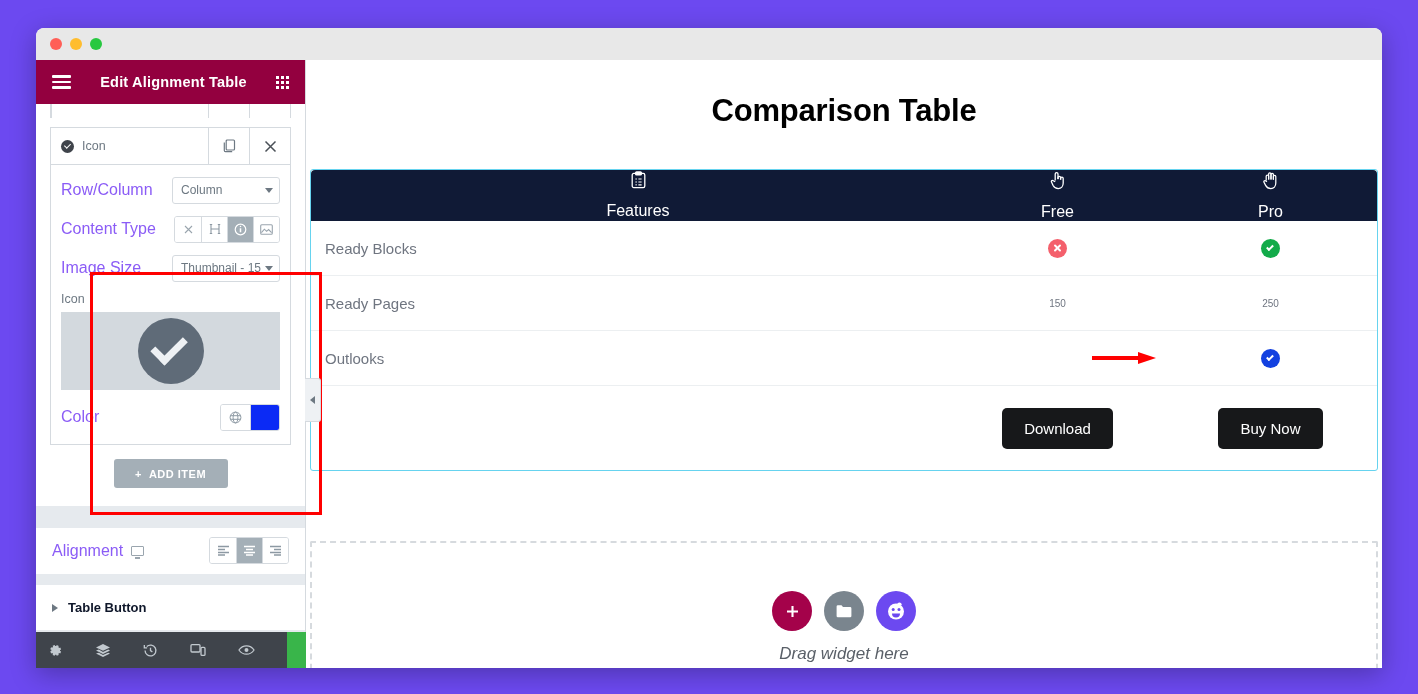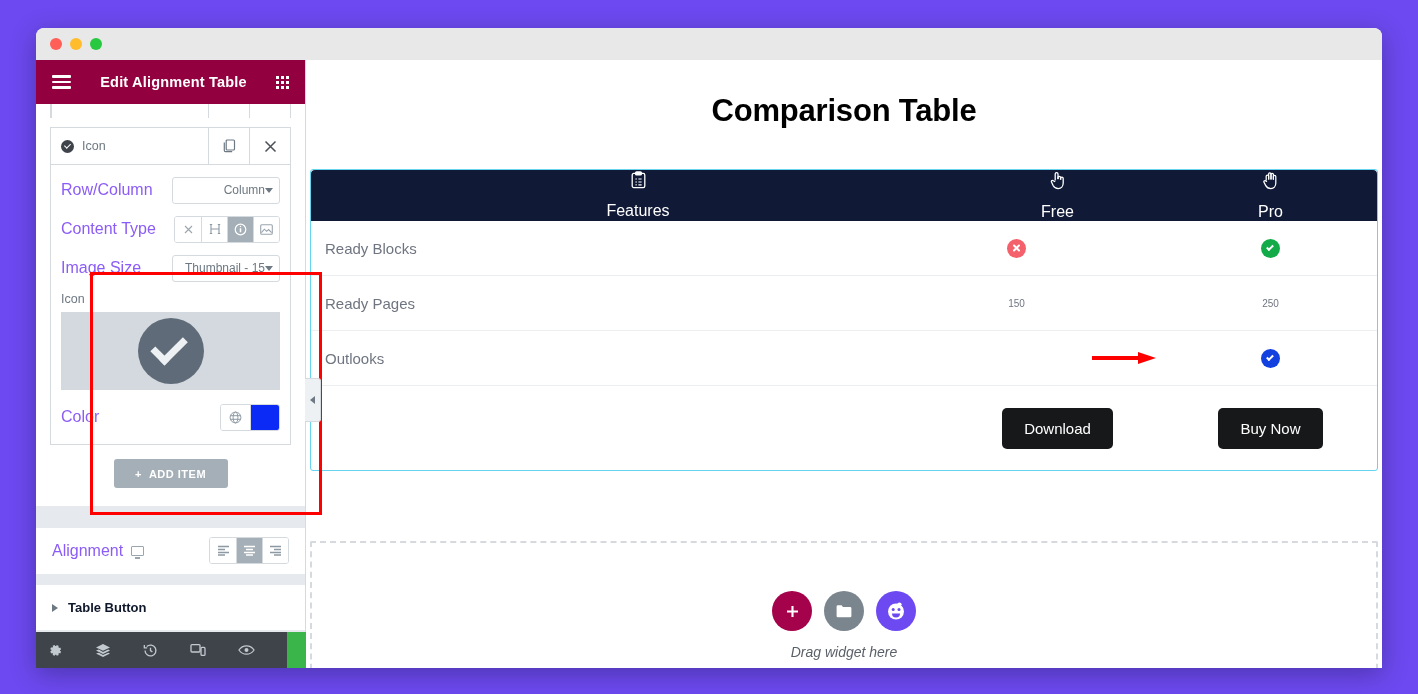--- a/index.html
+++ b/index.html
@@ -94,21 +94,21 @@
     background: #fff;
   }
   .ctrl {
     display: flex; align-items: center; justify-content: space-between;
     min-height: 30px; margin-bottom: 9px;
   }
   .ctrl-label { font-size: 16px; color: #8b5cf6; }
   .select {
     width: 108px; height: 27px; border: 1px solid #d5dadf; border-radius: 3px;
     font-size: 12px; color: #6d7882; display: flex; align-items: center;
-    padding: 0 6px 0 8px; justify-content: flex-end; cursor: pointer;
+    padding: 0 6px 0 8px; justify-content: space-between; cursor: pointer;
     background: #fff;
   }
   .caret { border-left: 4px solid transparent; border-right: 4px solid transparent;
            border-top: 5px solid #6d7882; }
 
   .seg { display: flex; border: 1px solid #d5dadf; border-radius: 3px; overflow: hidden; }
   .seg > div {
     width: 26px; height: 25px; display: flex; align-items: center; justify-content: center;
     border-left: 1px solid #d5dadf; cursor: pointer; background: #fff; color: #9aa5ae;
     font-size: 12px;
@@ -210,21 +210,21 @@
     border-radius: 3px; overflow: hidden; background: #fff;
   }
   .thead {
     background: #101a36; color: #fff; display: flex; height: 51px;
     align-items: center; border-radius: 4px 4px 0 0;
   }
   .th { display: flex; align-items: center; gap: 9px; font-size: 16px; flex-direction: column; }
   .th.features { flex: 1; padding-left: 14px; }
   .th.col { width: 213px; justify-content: center; }
 
-  .trow { display: flex; align-items: center; height: 55px; border-bottom: 1px solid #eceff1; gap: 41px; }
+  .trow { display: flex; align-items: center; height: 55px; border-bottom: 1px solid #eceff1; }
   .trow:last-of-type { border-bottom: none; }
   .td-feature { flex: 1; padding-left: 14px; font-size: 15px; color: #6f7580; }
   .td-col { width: 213px; display: flex; align-items: center; justify-content: center;
             font-size: 10px; color: #6f7580; position: relative; }
 
   .circ { width: 19px; height: 19px; border-radius: 50%; display: flex;
           align-items: center; justify-content: center; }
   .circ.red { background: #f4606c; }
   .circ.green { background: #13ab4a; }
   .circ.blue { background: #1341e0; }
@@ -255,21 +255,21 @@
     position: absolute; left: 4px; right: 4px; top: 481px; height: 180px;
     border: 2px dashed #d6dade; border-radius: 2px;
     display: flex; flex-direction: column; align-items: center; padding-top: 48px;
   }
   .dz-btns { display: flex; gap: 12px; }
   .dz-btn { width: 40px; height: 40px; border-radius: 50%; display: flex;
             align-items: center; justify-content: center; cursor: pointer; }
   .dz-btn.add { background: #a4024a; color: #fff; font-size: 22px; line-height: 0; }
   .dz-btn.folder { background: #7a858e; }
   .dz-btn.ai { background: #6c49f0; }
-  .dz-label { margin-top: 13px; font-size: 14px; font-style: italic; color: #5a6068; }
+  .dz-label { margin-top: 13px; font-size: 17px; font-style: italic; color: #5a6068; }
 </style>
 </head>
 <body>
 
 <div class="window">
 
   <div class="titlebar">
     <span class="dot red"></span>
     <span class="dot yellow"></span>
     <span class="dot green"></span>

